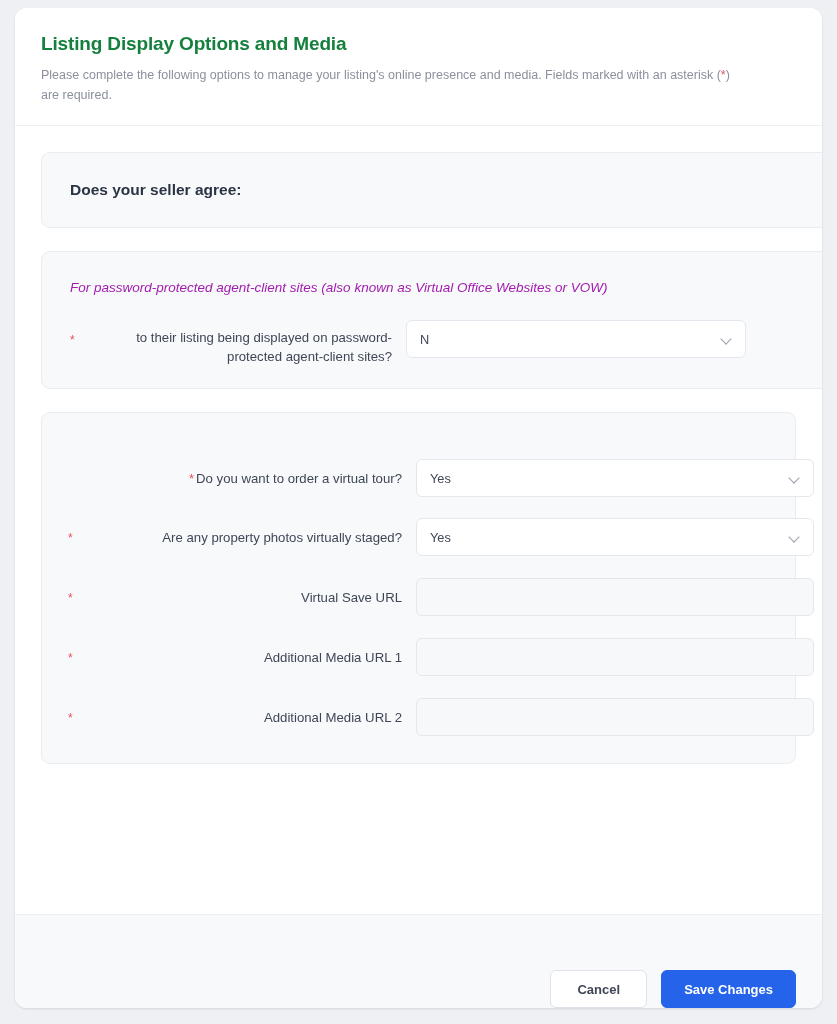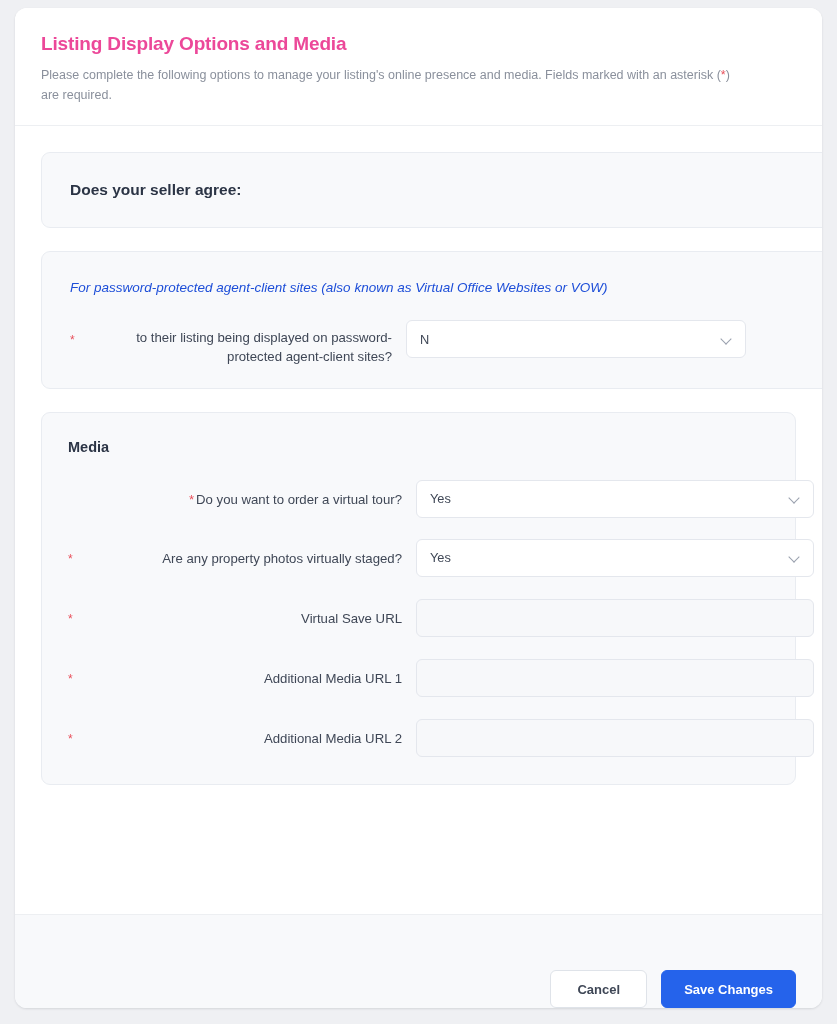--- a/index.html
+++ b/index.html
@@ -28,21 +28,21 @@
 
   
   .card-header {
     padding: 24px 26px 20px 26px;
     border-bottom: 1px solid #edeff2;
     background: #ffffff;
   }
   .card-title {
     font-size: 19px;
     font-weight: bold;
-    color: #ec4899;
+    color: #15803d;
     letter-spacing: -0.15px;
     line-height: 1.25;
   }
   .card-subtitle {
     margin-top: 9px;
     font-size: 12.5px;
     line-height: 1.62;
     color: #8a909c;
     max-width: 700px;
   }
@@ -73,21 +73,21 @@
     font-size: 15.5px;
     font-weight: bold;
     color: #2b3445;
     line-height: 1.4;
   }
   .section-heading.sub { font-size: 14.5px; }
 
   .section-note {
     font-style: italic;
     font-size: 13.5px;
-    color: #1d4ed8;
+    color: #a21caf;
     line-height: 1.5;
     margin-bottom: 22px;
   }
 
   
   .form-row {
     display: flex;
     align-items: flex-start;
     margin-bottom: 21px;
   }
@@ -224,21 +224,20 @@
         <div class="field-col">
           <div class="select-box">
             <span class="select-value">N</span>
             <span class="chevron"></span>
           </div>
         </div>
       </div>
     </div>
 
     <div class="section wide section-pad-c">
-      <div class="section-heading sub">Media</div>
 
       <div class="media-rows">
 
         <div class="form-row row-media">
           <div class="star-col empty"></div>
           <div class="label-col"><span class="star-inline">*</span><span>Do you want to order a virtual tour?</span></div>
           <div class="field-col">
             <div class="select-box">
               <span class="select-value">Yes</span>
               <span class="chevron"></span>

